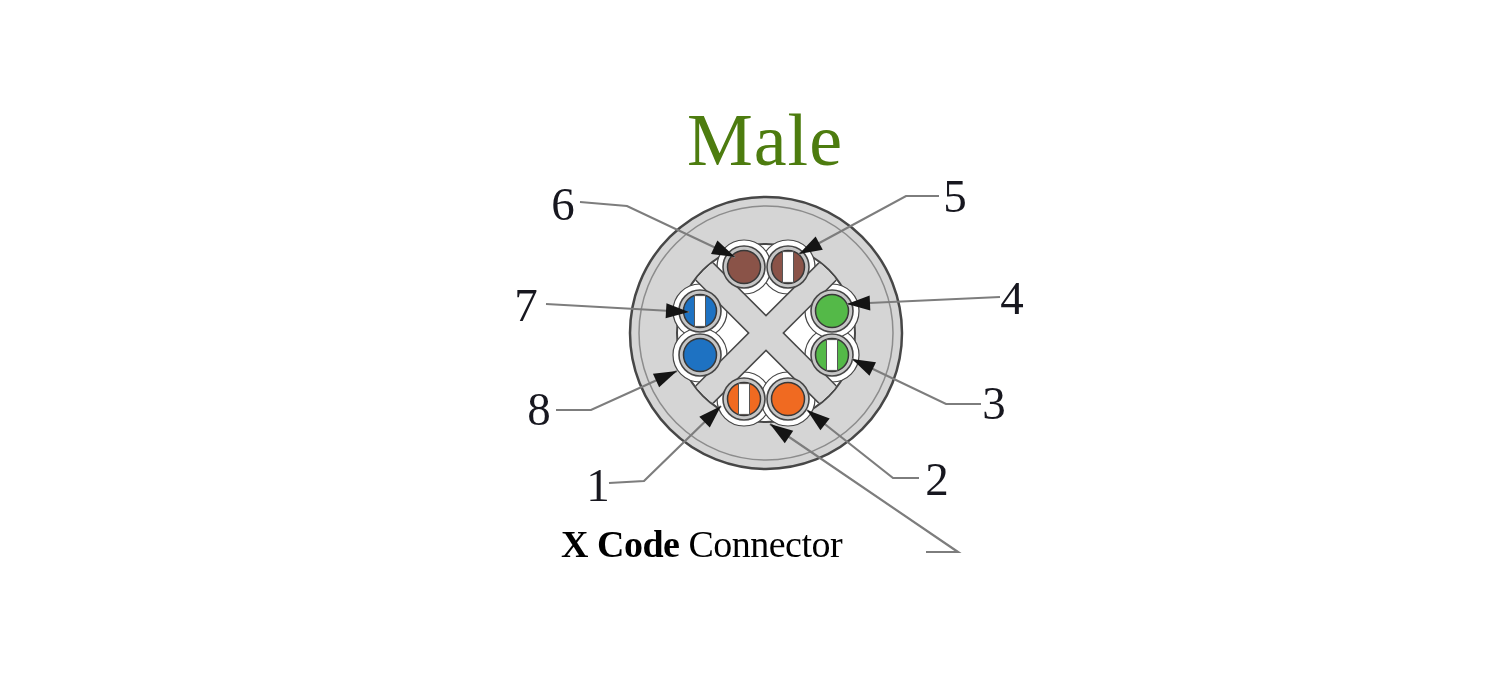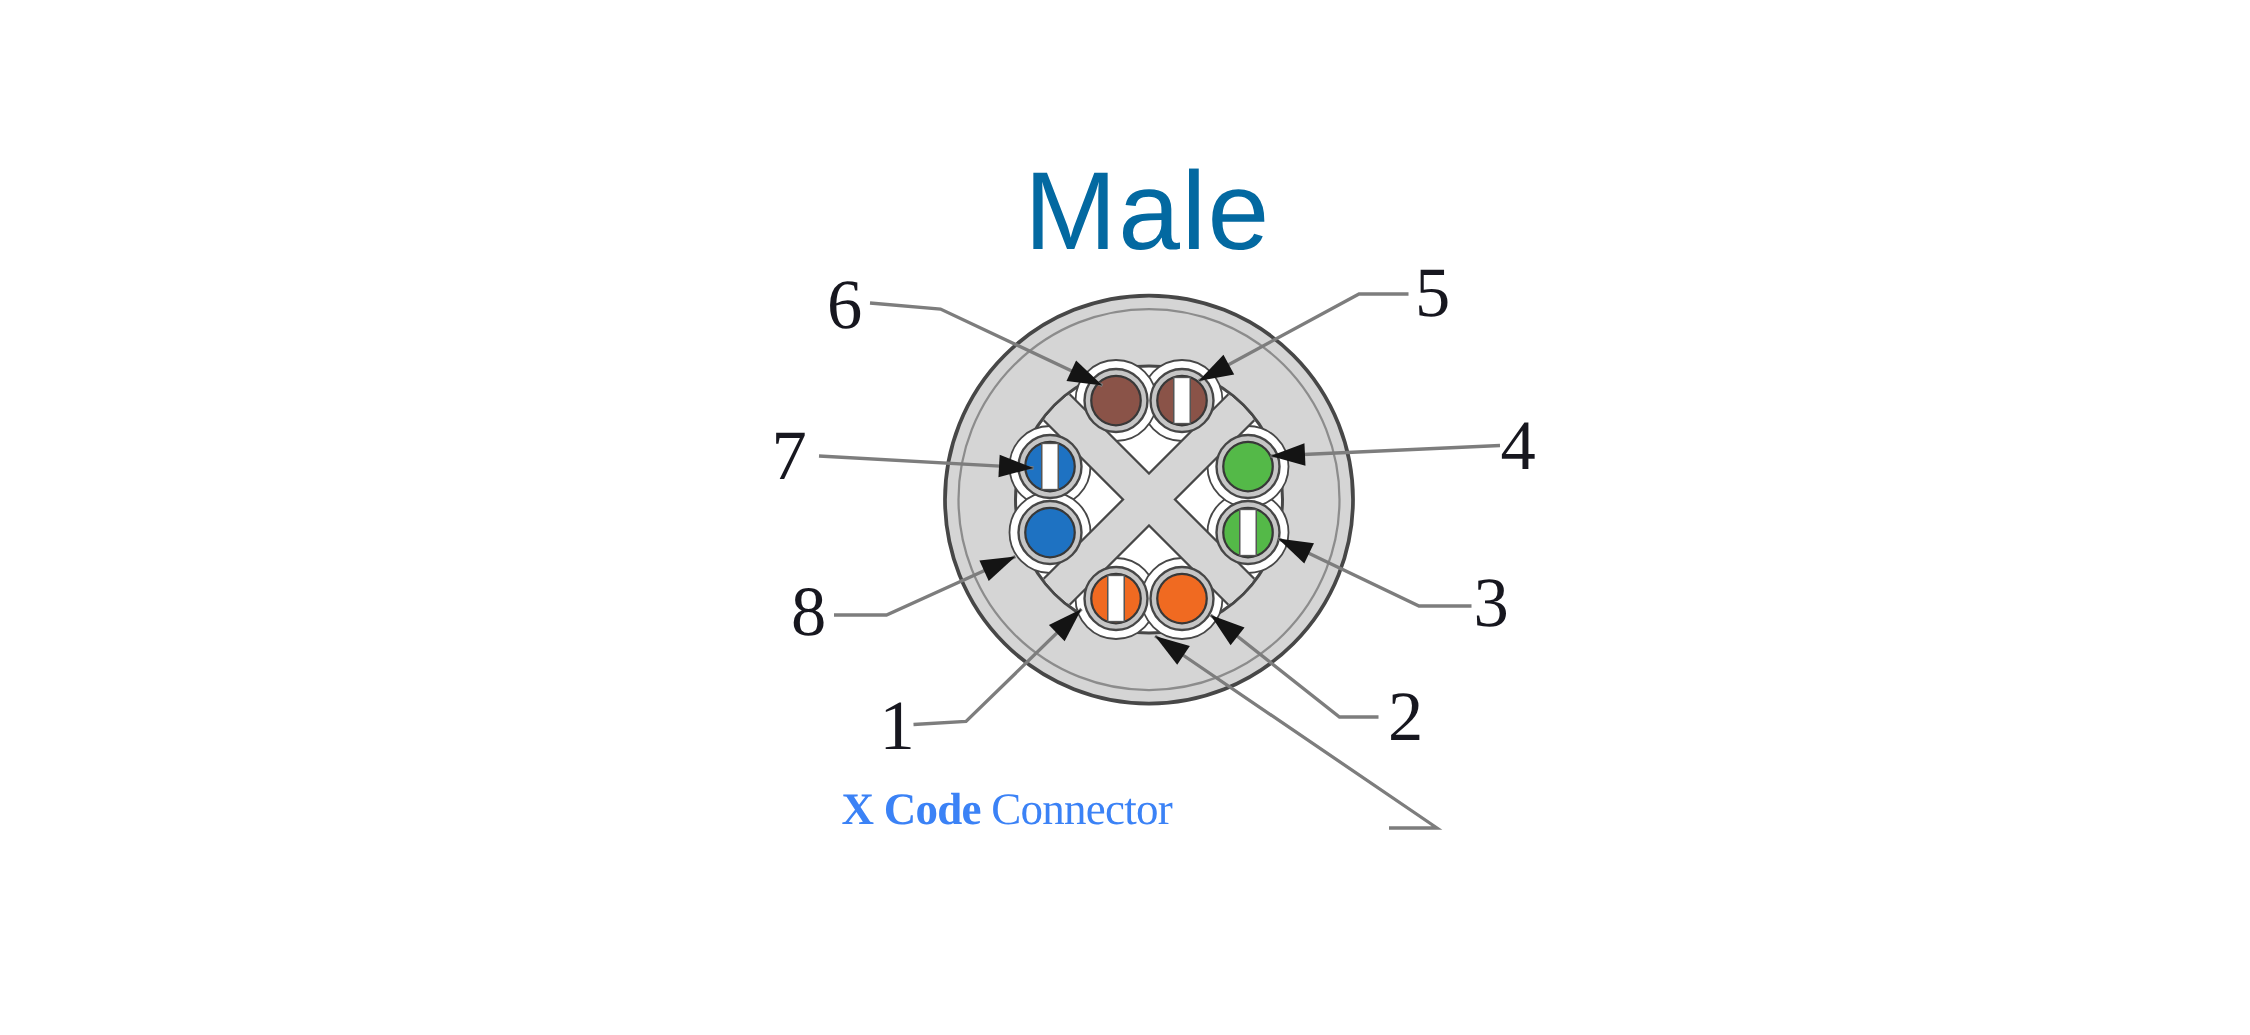--- a/index.html
+++ b/index.html
@@ -9,24 +9,24 @@
     height: 690px;
     background: #ffffff;
     overflow: hidden;
     font-family: "Liberation Serif", serif;
   }
   .title {
     position: absolute;
     left: 765px;
     top: 98px;
     transform: translateX(-50%);
-    font-family: Liberation Sans, sans-serif;
+    font-family: Liberation Serif, serif;
     font-size: 74px;
     font-weight: 400;
-    color: #0369a1;
+    color: #4d7c0f;
     letter-spacing: 1px;
     white-space: nowrap;
   }
   .diagram-svg {
     position: absolute;
     left: 0;
     top: 0;
   }
   .pin-label {
     position: absolute;
@@ -35,22 +35,22 @@
     font-size: 47px;
     color: #17171f;
     line-height: 1;
     white-space: nowrap;
   }
   .caption {
     position: absolute;
     left: 561px;
     top: 525px;
     font-family: "Liberation Serif", serif;
-    font-size: 30px;
-    color: #3b82f6;
+    font-size: 38px;
+    color: #000000;
     line-height: 1;
     white-space: nowrap;
     letter-spacing: -0.5px;
   }
   .caption .bold { font-weight: 700; }
 </style>
 </head>
 <body>
 
 <div class="page">

